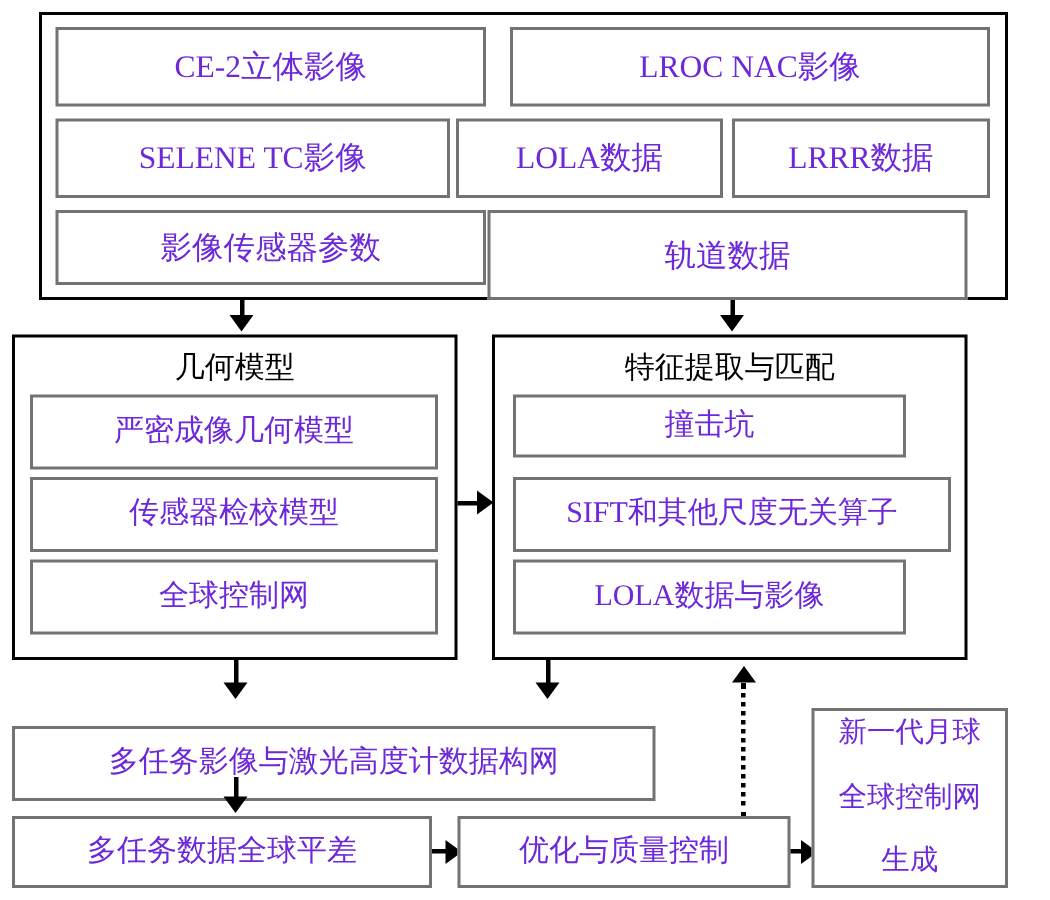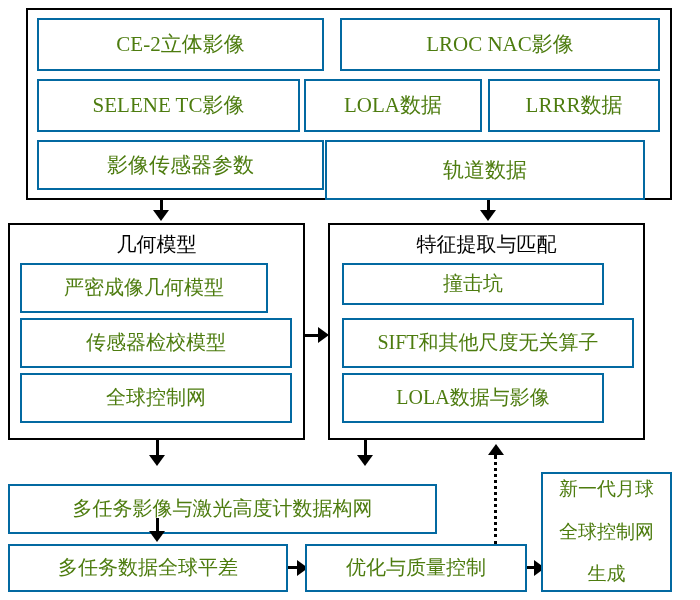--- a/index.html
+++ b/index.html
@@ -14,28 +14,28 @@
   #canvas {
     position: relative;
     width: 700px;
     height: 600px;
     background: #ffffff;
     overflow: hidden;
   }
   .box {
     position: absolute;
     box-sizing: border-box;
-    border: 2px solid #0369a1;
+    border: 2px solid #737373;
     background: #ffffff;
     display: flex;
     align-items: center;
     justify-content: center;
     text-align: center;
     line-height: 1.18;
-    color: #4d7c0f;
+    color: #6d28d9;
   }
   .group {
     position: absolute;
     box-sizing: border-box;
     border: 2px solid #000000;
     background: #ffffff;
   }
   .group-title {
     position: absolute;
     left: 0;
@@ -111,21 +111,21 @@
 
   <div class="vline" style="left:160px; top:200px; height:13px;"></div>
   <div class="arrow-down" style="left:153px; top:210px;"></div>
 
   <div class="vline" style="left:487px; top:200px; height:13px;"></div>
   <div class="arrow-down" style="left:480px; top:210px;"></div>
 
   <div class="group" style="left:8px; top:223px; width:297px; height:217px;"></div>
   <div class="group-title t22" style="left:8px; top:231px; width:297px;">几何模型</div>
 
-  <div class="box t22" style="left:20px; top:263px; width:248px; height:50px;">严密成像几何模型</div>
+  <div class="box t22" style="left:20px; top:263px; width:272px; height:50px;">严密成像几何模型</div>
   <div class="box t22" style="left:20px; top:318px; width:272px; height:50px;">传感器检校模型</div>
   <div class="box t22" style="left:20px; top:373px; width:272px; height:50px;">全球控制网</div>
 
   <div class="group" style="left:328px; top:223px; width:317px; height:217px;"></div>
   <div class="group-title t22" style="left:328px; top:231px; width:317px;">特征提取与匹配</div>
 
   <div class="box t22" style="left:342px; top:263px; width:262px; height:42px;">撞击坑</div>
   <div class="box t22" style="left:342px; top:318px; width:292px; height:50px;">SIFT和其他尺度无关算子</div>
   <div class="box t22" style="left:342px; top:373px; width:262px; height:50px;">LOLA数据与影像</div>
 

